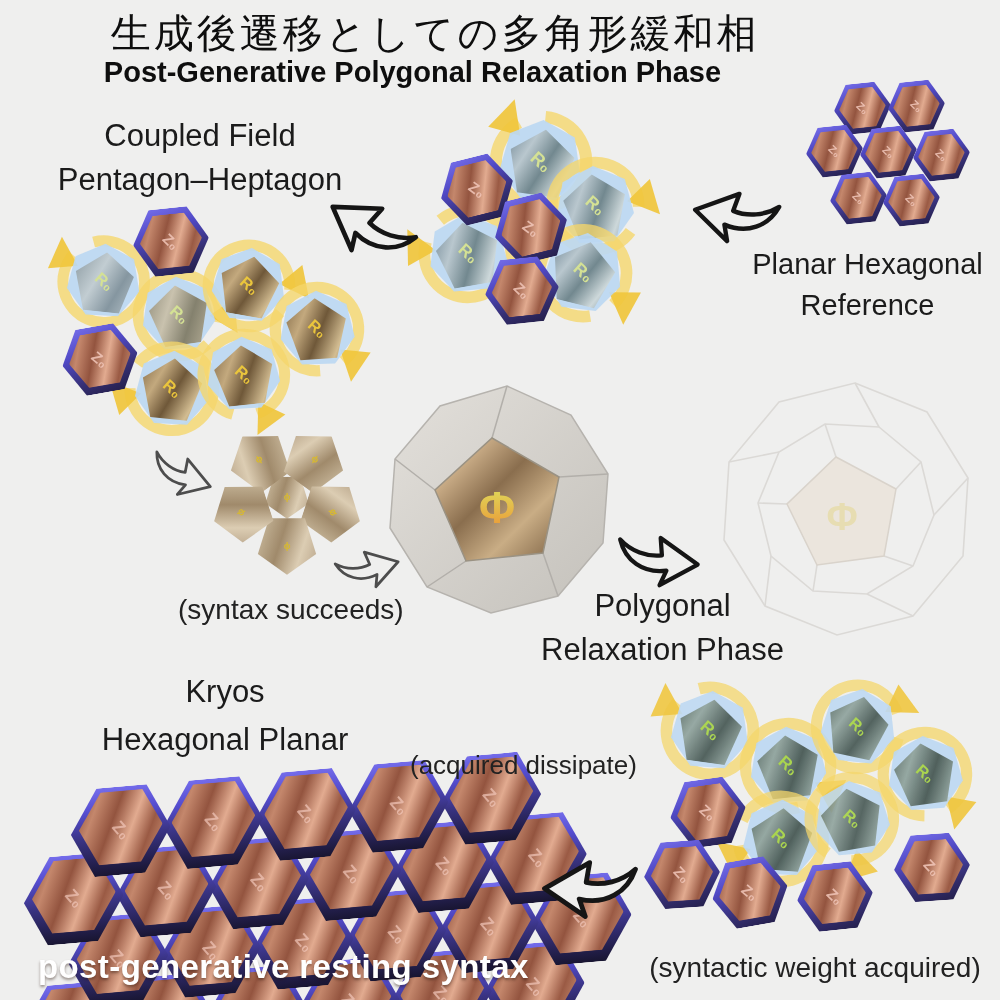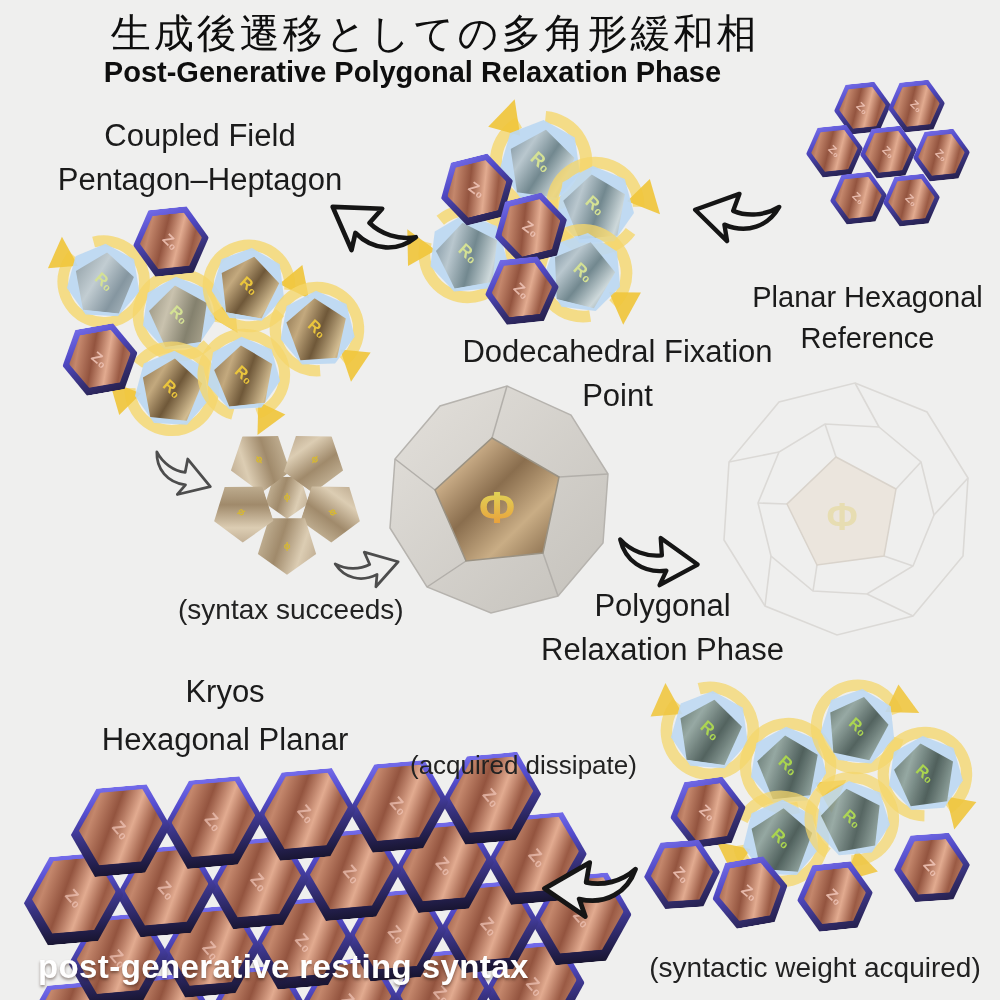--- a/index.html
+++ b/index.html
@@ -70,27 +70,23 @@
 
 <div id="canvas">
 
   <div class="jp-title">生成後遷移としての多角形緩和相</div>
   <div class="en-subtitle">Post-Generative Polygonal Relaxation Phase</div>
 
   <div class="lbl" style="left:30px;top:114px;width:340px;">
     <div>Coupled Field</div>
     <div>Pentagon–Heptagon</div>
   </div>
-  <div class="lbl" style="left:735px;top:244px;width:265px;font-size:29px;margin-top:33px;">
+  <div class="lbl" style="left:735px;top:244px;width:265px;font-size:29px;">
     <div>Planar Hexagonal</div>
     <div>Reference</div>
-  </div>
-  <div class="lbl" style="left:440px;top:330px;width:355px;">
-    <div>Dodecahedral Fixation</div>
-    <div>Point</div>
   </div>
   <div class="lbl-paren" style="left:178px;top:594px;font-size:28px;">(syntax succeeds)</div>
   <div class="lbl" style="left:490px;top:584px;width:345px;">
     <div>Polygonal</div>
     <div>Relaxation Phase</div>
   </div>
   <div class="lbl" style="left:60px;top:668px;width:330px;line-height:1.55;">
     <div>Kryos</div>
     <div>Hexagonal Planar</div>
   </div>

